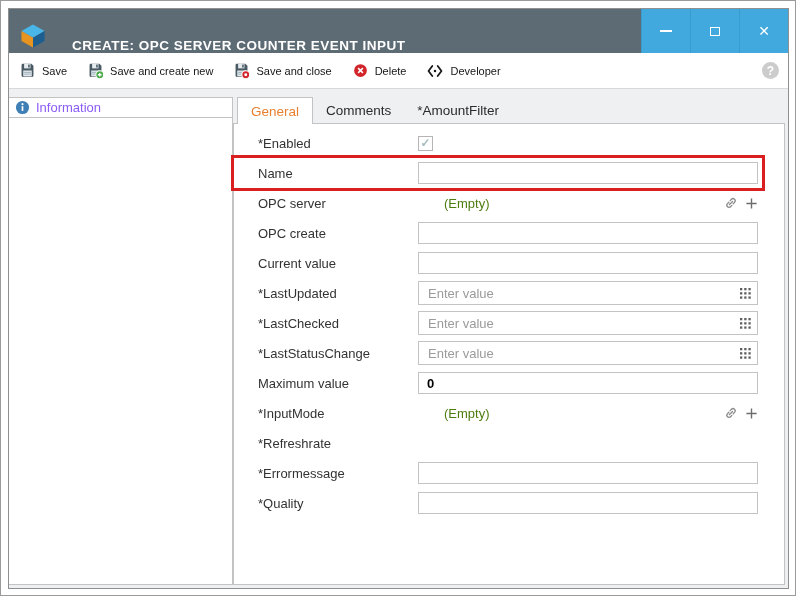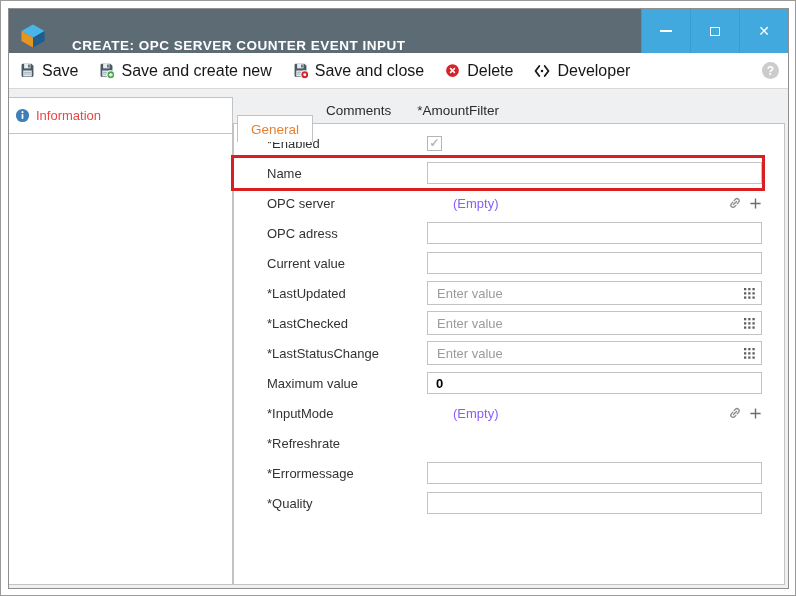--- a/index.html
+++ b/index.html
@@ -18,63 +18,63 @@
   .win-controls { margin-left: auto; height: 100%; display: flex; }
   .win-btn { width: 49px; height: 100%; background: #41a9de; display: flex; align-items: center; justify-content: center;
              cursor: pointer; border-left: 1px solid #399cce; color: #fff; }
   .min-glyph { width: 12px; height: 2px; background: #fff; display: inline-block; }
   .max-glyph { width: 10px; height: 9px; border: 1.5px solid #fff; display: inline-block; }
   .close-glyph::before { content: "✕"; font-size: 14px; color: #fff; }
 
   
   .toolbar { height: 36px; background: #ffffff; border-bottom: 1px solid #d9d9d9; display: flex; align-items: center;
              padding-left: 10px; gap: 20px; flex: 0 0 auto; }
-  .tb-btn { display: flex; align-items: center; gap: 6px; font-size: 16px; color: #161616; cursor: pointer; }
+  .tb-btn { display: flex; align-items: center; gap: 6px; font-size: 11px; color: #161616; cursor: pointer; }
   .tb-icon { display: flex; align-items: center; }
   .help { margin-left: auto; margin-right: 9px; width: 17px; height: 17px; border-radius: 50%; background: #cccccc;
           color: #ffffff; display: flex; align-items: center; justify-content: center; font-size: 12px; font-weight: bold; cursor: pointer; }
   .help::before { content: "?"; }
 
   
   .content { position: relative; flex: 1; background: #eef0f1; }
 
   .left-panel { position: absolute; left: 0; top: 8px; width: 224px; bottom: 3px; background: #ffffff;
                 border: 1px solid #c3c3c3; border-left: none; }
-  .info-tab { height: 36px; display: flex; align-items: center; gap: 6px; padding-left: 6px;
-              border-bottom: 1px solid #c3c3c3; font-size: 13px; color: #ef4444; background: #fff; cursor: pointer; }
+  .info-tab { height: 20px; display: flex; align-items: center; gap: 6px; padding-left: 6px;
+              border-bottom: 1px solid #c3c3c3; font-size: 13px; color: #8b5cf6; background: #fff; cursor: pointer; }
   .info-icon { display: flex; align-items: center; }
 
   .main { position: absolute; left: 224px; right: 3px; top: 8px; bottom: 3px; }
   .tabs { height: 26px; display: flex; padding-left: 4px; position: relative; z-index: 2; }
   .tab { padding: 0 13px; display: flex; align-items: center; font-size: 13.5px; color: #2b2b2b; cursor: pointer; }
-  .tab.active { background: #ffffff; border: 1px solid #c3c3c3; border-bottom: none; color: #e87f2f; height: 27px; margin-top: 18px; }
+  .tab.active { background: #ffffff; border: 1px solid #c3c3c3; border-bottom: none; color: #e87f2f; height: 27px; }
 
   .form-panel { position: absolute; top: 26px; left: 0; right: 0; bottom: 0; background: #ffffff;
                 border: 1px solid #c3c3c3; padding-top: 4px; }
 
-  .form-row { display: flex; align-items: center; height: 30px; padding-left: 33px; margin-right: 22px; position: relative; }
+  .form-row { display: flex; align-items: center; height: 30px; padding-left: 24px; margin-right: 22px; position: relative; }
   .form-row.highlighted { box-shadow: 0 0 0 3px #d91f1f; }
   .f-label { width: 160px; font-size: 13px; color: #333333; flex: 0 0 auto; }
   .f-control { width: 340px; display: flex; align-items: center; position: relative; }
 
   .text-input { width: 100%; height: 22px; border: 1px solid #c3c3c3; font-size: 13px; padding: 0 8px; color: #000;
                 outline: none; background: #fff; }
   .text-input.has-value { font-weight: bold; }
   .text-input::placeholder, .flat-input::placeholder { color: #9b9b9b; }
 
   .input-box { width: 100%; height: 24px; border: 1px solid #c3c3c3; display: flex; align-items: center; background: #fff; }
   .flat-input { flex: 1; height: 100%; border: none; outline: none; font-size: 13px; padding: 0 9px; color: #333; background: transparent; }
   .grid-icon { margin-right: 6px; display: flex; align-items: center; cursor: pointer; }
 
   .checkbox { width: 15px; height: 15px; border: 1px solid #b5b5b5; background: #fff; display: flex; align-items: center;
               justify-content: center; cursor: pointer; }
   .checkbox.checked::before { content: "✓"; color: #a6bac2; font-size: 12px; font-weight: bold; line-height: 1; }
 
   .lookup { width: 100%; display: flex; align-items: center; height: 22px; }
-  .empty-text { color: #8b5cf6; font-size: 13px; margin-left: 26px; cursor: pointer; }
+  .empty-text { color: #4d7c0f; font-size: 13px; margin-left: 26px; cursor: pointer; }
   .lookup-icons { margin-left: auto; display: flex; align-items: center; gap: 7px; }
   .link-ic, .plus-ic { display: flex; align-items: center; cursor: pointer; }
 </style>
 </head>
 <body>
 
 <div class="canvas">
   <div class="window">
 
     <div class="titlebar">
@@ -218,21 +218,21 @@
                     <span class="plus-ic">
                       <svg viewBox="0 0 14 14" width="13" height="13">
                         <path d="M7 1.5v11M1.5 7h11" stroke="#6d6d6d" stroke-width="1.5"></path>
                       </svg>
                     </span>
                   </span>
                 </div>
               </div>
             </div>
             <div class="form-row">
-              <span class="f-label">OPC adress</span>
+              <span class="f-label">OPC create</span>
               <div class="f-control">
                 <input type="text" class="text-input" style="">
               </div>
             </div>
             <div class="form-row">
               <span class="f-label">Current value</span>
               <div class="f-control">
                 <input type="text" class="text-input" style="">
               </div>
             </div>

